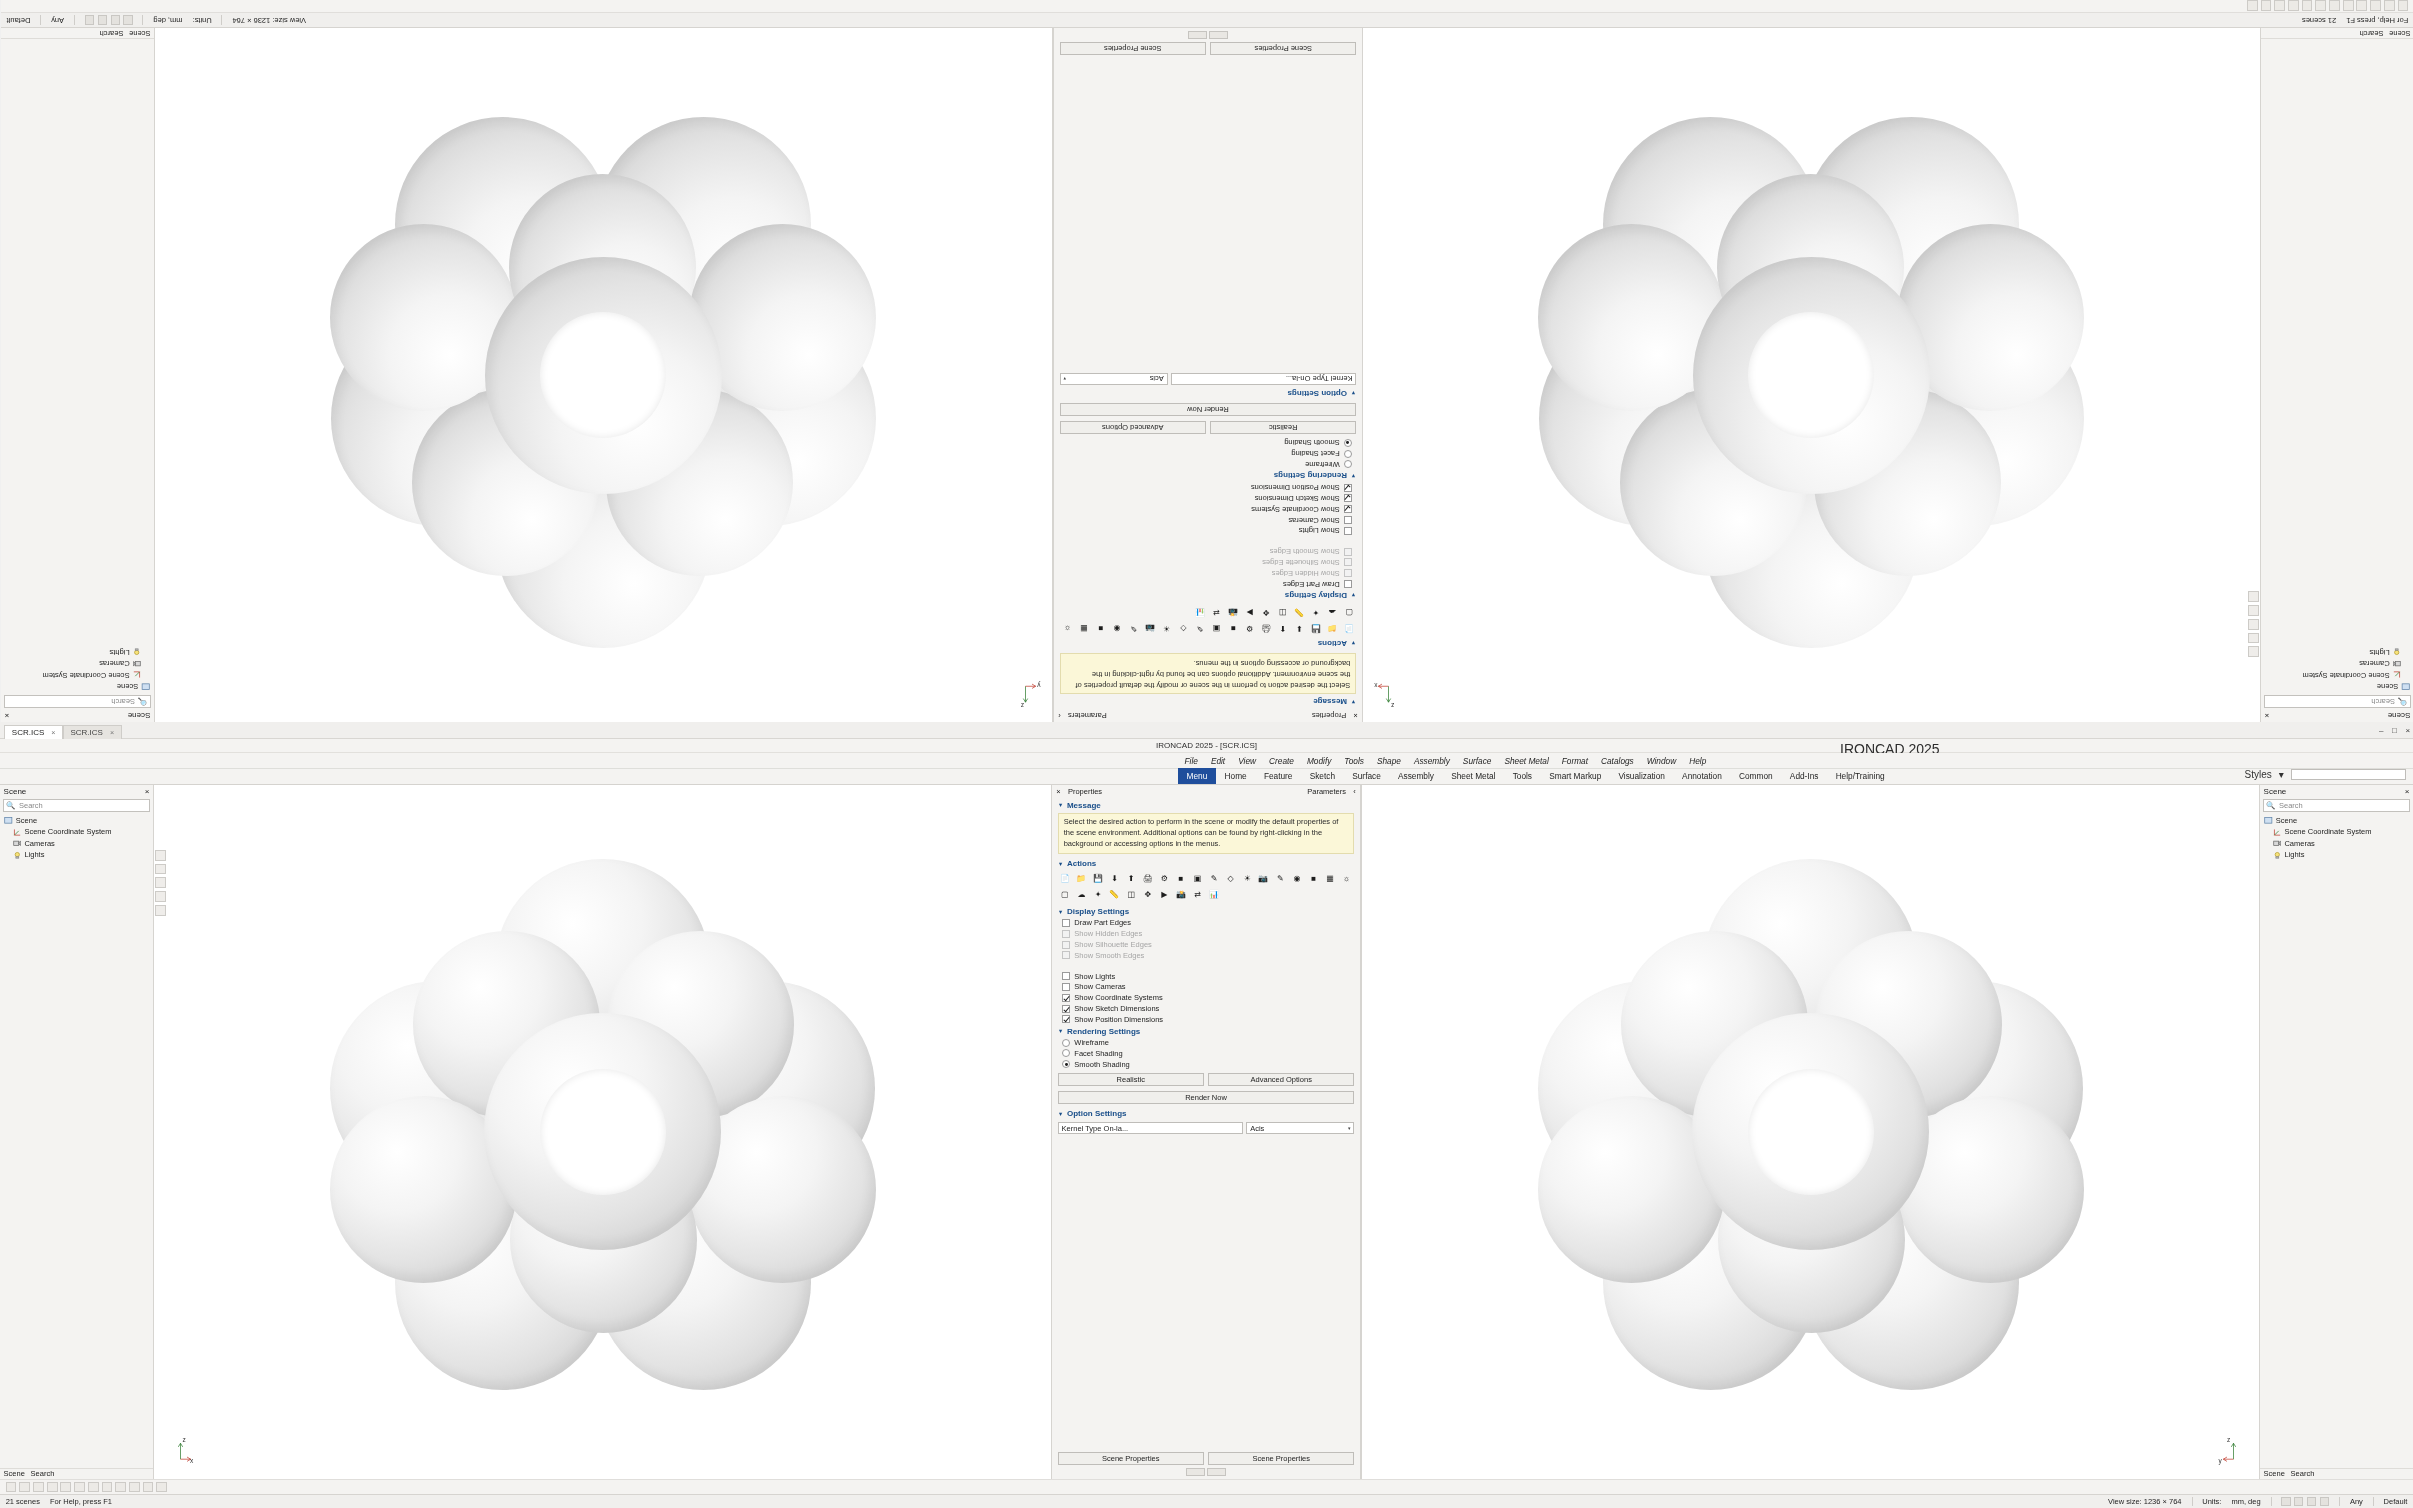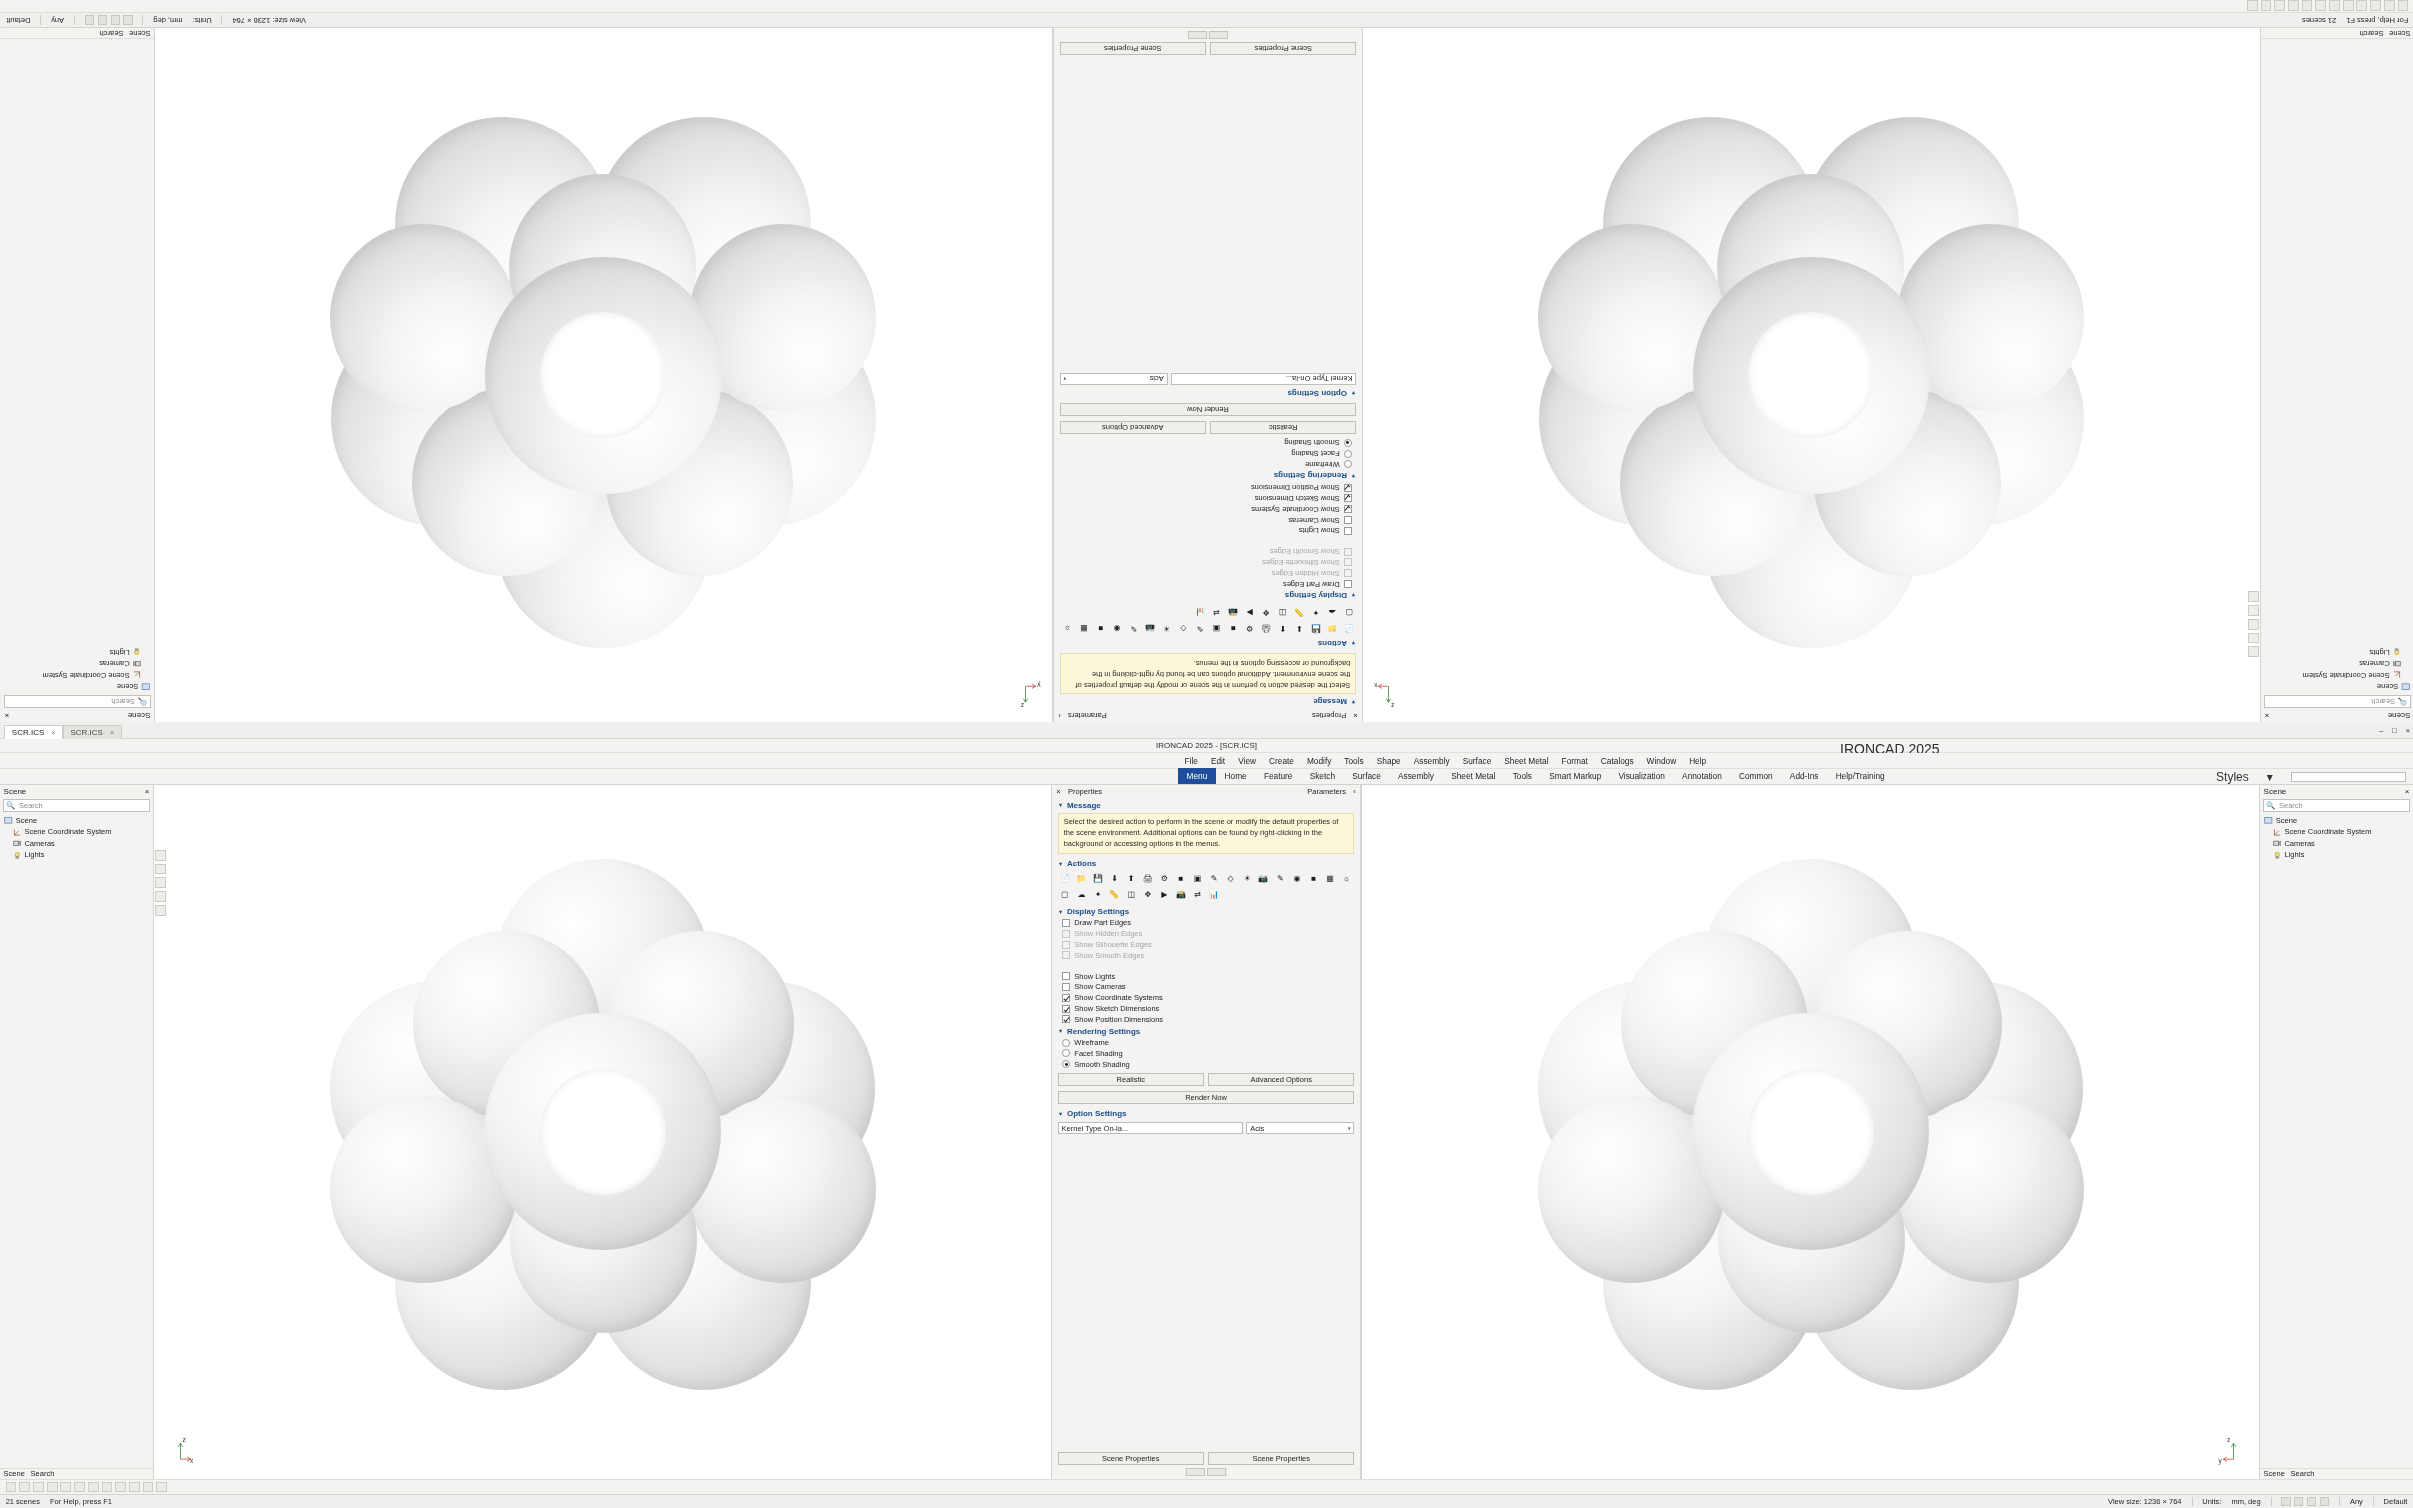--- a/index.html
+++ b/index.html
@@ -89,20 +89,21 @@
     font-size: 8.3px; color: #1f1f1f;
     border-bottom: 0.7px solid #dededa;
     padding-left: 1178px;
     gap: 0px;
     position: relative;
   }
   .menubar .mi {
     padding: 0 6.5px;
     height: 15px; line-height: 16px;
     white-space: nowrap;
+    font-style: italic;
   }
 
   .ribbon-tabs {
     height: 16px;
     background: #f4f3f1;
     display: flex; align-items: center;
     font-size: 8.3px; color: #1f1f1f;
     border-bottom: 0.7px solid #d5d3cf;
     padding-left: 1178px;
     position: relative;
@@ -110,23 +111,23 @@
   .ribbon-tabs .rt {
     padding: 0 8.6px;
     height: 16px; line-height: 16px;
     white-space: nowrap;
   }
   .ribbon-tabs .rt.active {
     background: #1f4e9c; color: #fff;
   }
   .ribbon-right {
     position: absolute; right: 7.2px; top: 0;
-    display: flex; align-items: center; gap: 18px;
+    display: flex; align-items: flex-start; gap: 7px;
     height: 16px;
-    font-size: 12px; color: #333;
+    font-size: 10px; color: #333;
   }
   .search-box {
     width: 115px; height: 10.8px;
     background: #fff; border: 0.7px solid #bfbdb9;
   }
 
   
   .workarea {
     flex: 1;
     display: flex;

